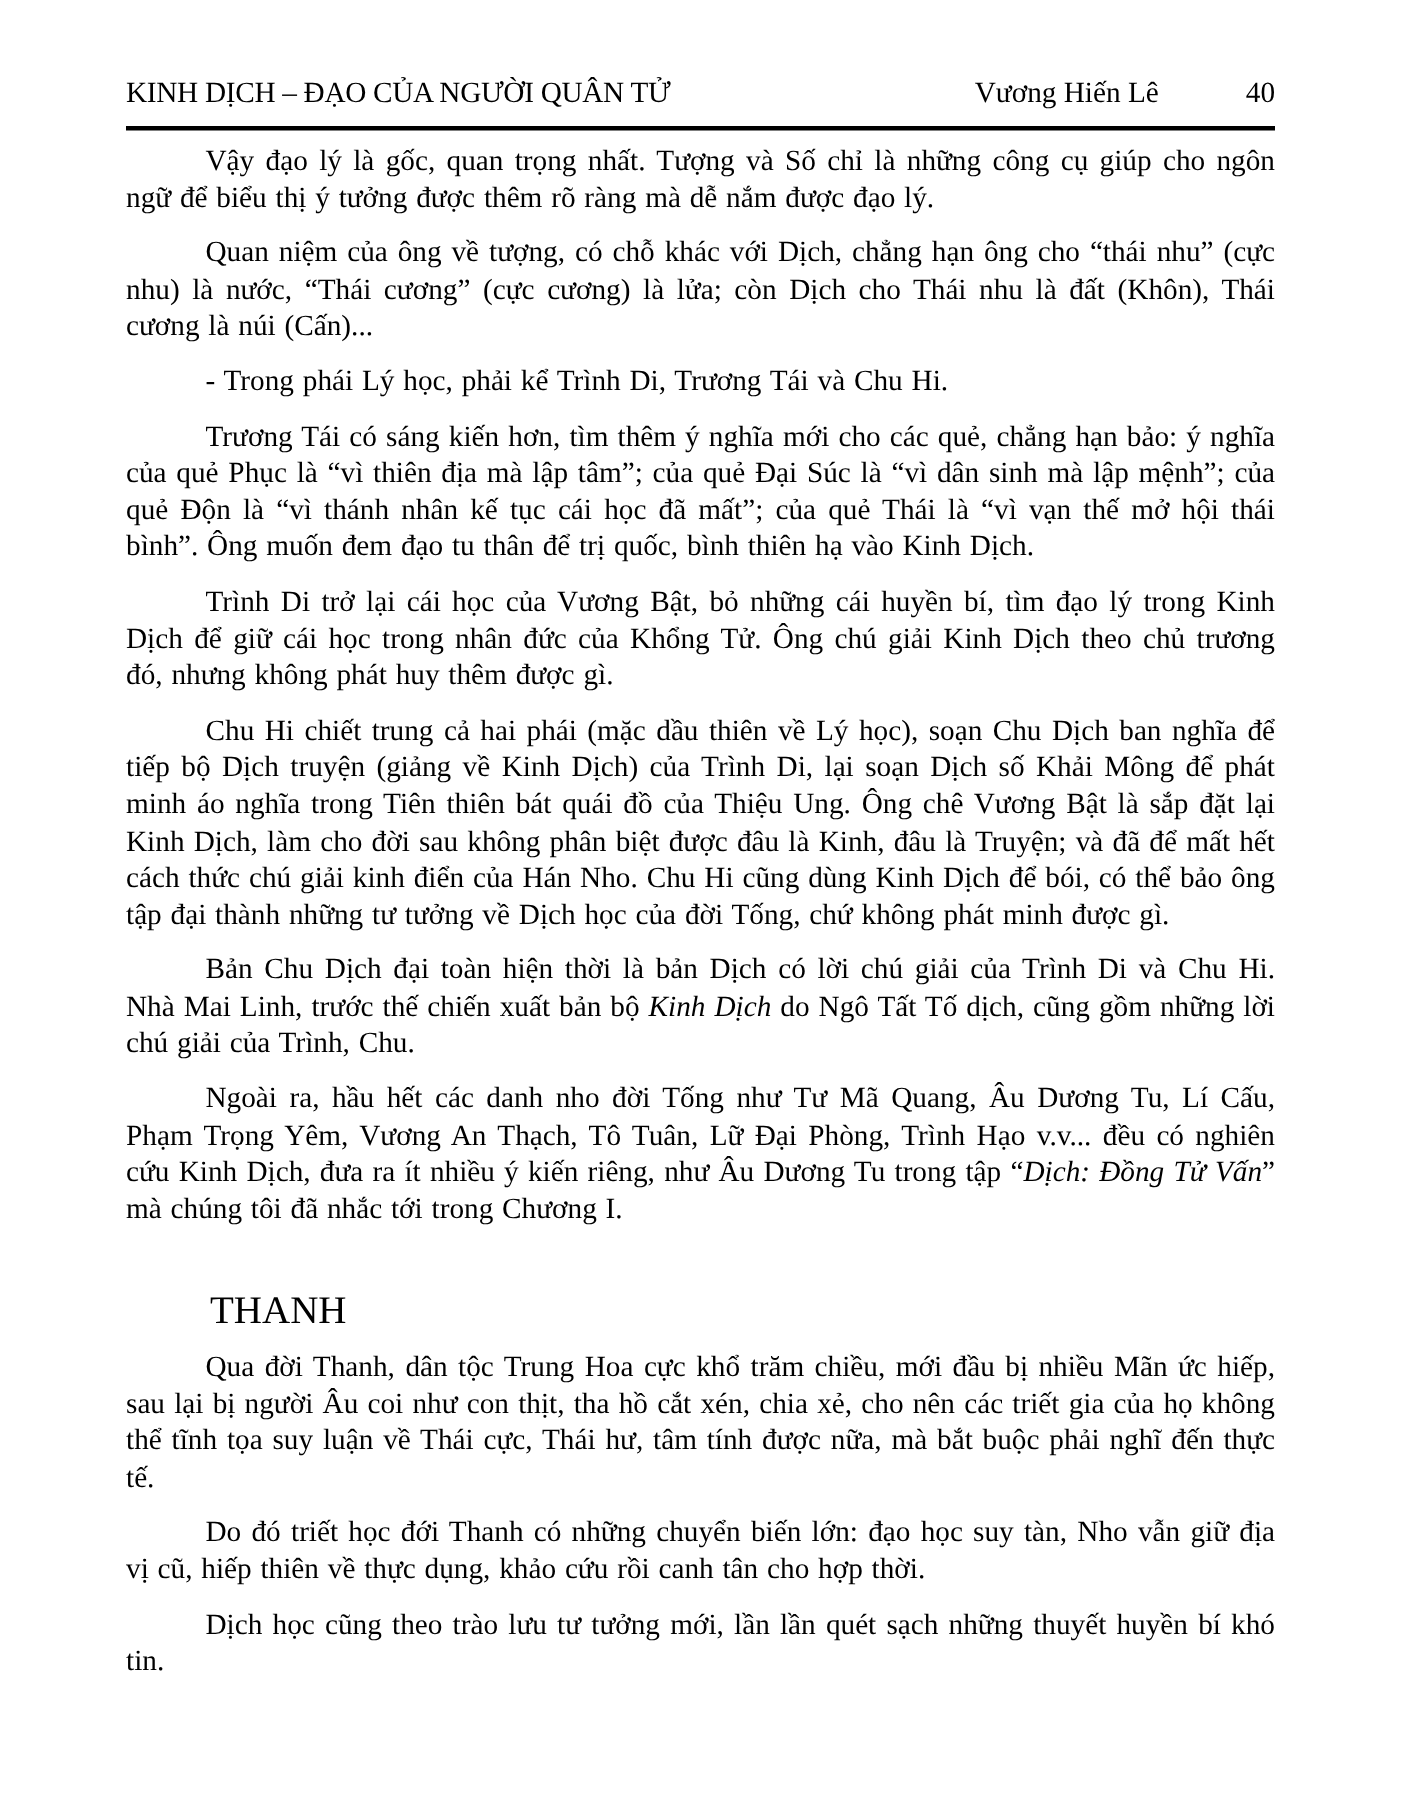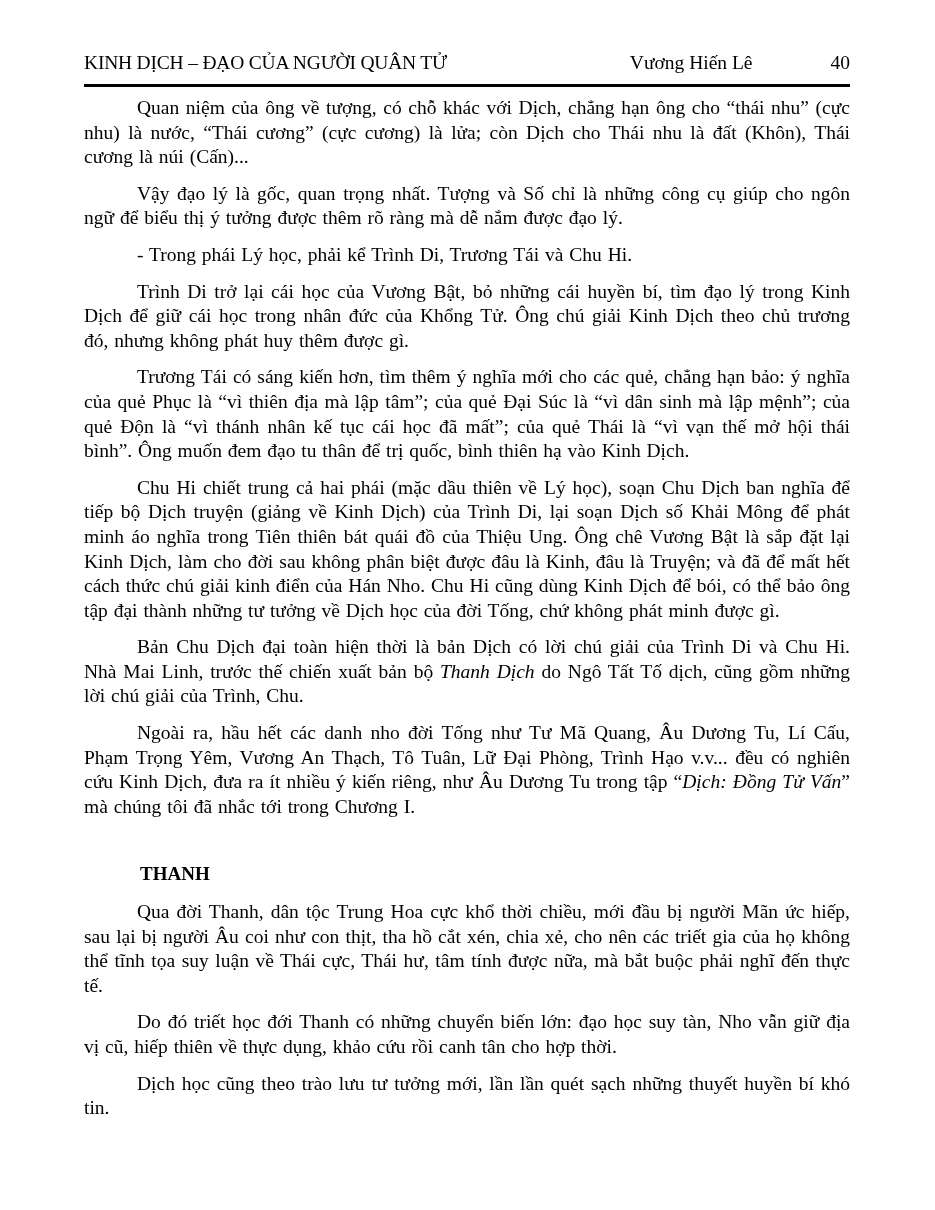--- a/index.html
+++ b/index.html
@@ -20,21 +20,20 @@
     height: 1210px;
     padding: 50px 85px 0 84px;
     background: #ffffff;
   }
   .page-header {
     display: flex;
     align-items: baseline;
     font-size: 19.5px;
     line-height: 25px;
     white-space: nowrap;
-    gap: 20px;
   }
   .header-title {
     flex: 1 1 auto;
     letter-spacing: -0.2px;
   }
   .header-author {
     margin-right: 58px;
   }
   .header-page-number {
     text-align: right;
@@ -53,43 +52,43 @@
     font-size: 19.5px;
     line-height: 24.6px;
     text-align: justify;
     text-indent: 53px;
     word-spacing: 1px;
   }
   .para .italic {
     font-style: italic;
   }
   .section-heading {
-    font-size: 19px;
+    font-size: 26px;
     line-height: 24.6px;
-    font-weight: bold;
+    font-weight: normal;
     margin: 43px 0 13px 56px;
   }
 </style>
 </head>
 <body>
 
 <div class="page">
   <div class="page-header">
     <span class="header-title">KINH DỊCH – ĐẠO CỦA NGƯỜI QUÂN TỬ</span>
     <span class="header-author">Vương Hiến Lê</span>
     <span class="header-page-number">40</span>
   </div>
   <hr class="header-rule">
   <div class="page-body">
+      <p class="para"><span>Vậy đạo lý là gốc, quan trọng nhất. Tượng và Số chỉ là những công cụ giúp cho ngôn ngữ để biểu thị ý tưởng được thêm rõ ràng mà dễ nắm được đạo lý.</span></p>
       <p class="para"><span>Quan niệm của ông về tượng, có chỗ khác với Dịch, chẳng hạn ông cho “thái nhu” (cực nhu) là nước, “Thái cương” (cực cương) là lửa; còn Dịch cho Thái nhu là đất (Khôn), Thái cương là núi (Cấn)...</span></p>
-      <p class="para"><span>Vậy đạo lý là gốc, quan trọng nhất. Tượng và Số chỉ là những công cụ giúp cho ngôn ngữ để biểu thị ý tưởng được thêm rõ ràng mà dễ nắm được đạo lý.</span></p>
       <p class="para"><span>- Trong phái Lý học, phải kể Trình Di, Trương Tái và Chu Hi.</span></p>
+      <p class="para"><span>Trương Tái có sáng kiến hơn, tìm thêm ý nghĩa mới cho các quẻ, chẳng hạn bảo: ý nghĩa của quẻ Phục là “vì thiên địa mà lập tâm”; của quẻ Đại Súc là “vì dân sinh mà lập mệnh”; của quẻ Độn là “vì thánh nhân kế tục cái học đã mất”; của quẻ Thái là “vì vạn thế mở hội thái bình”. Ông muốn đem đạo tu thân để trị quốc, bình thiên hạ vào Kinh Dịch.</span></p>
       <p class="para"><span>Trình Di trở lại cái học của Vương Bật, bỏ những cái huyền bí, tìm đạo lý trong Kinh Dịch để giữ cái học trong nhân đức của Khổng Tử. Ông chú giải Kinh Dịch theo chủ trương đó, nhưng không phát huy thêm được gì.</span></p>
-      <p class="para"><span>Trương Tái có sáng kiến hơn, tìm thêm ý nghĩa mới cho các quẻ, chẳng hạn bảo: ý nghĩa của quẻ Phục là “vì thiên địa mà lập tâm”; của quẻ Đại Súc là “vì dân sinh mà lập mệnh”; của quẻ Độn là “vì thánh nhân kế tục cái học đã mất”; của quẻ Thái là “vì vạn thế mở hội thái bình”. Ông muốn đem đạo tu thân để trị quốc, bình thiên hạ vào Kinh Dịch.</span></p>
       <p class="para"><span>Chu Hi chiết trung cả hai phái (mặc dầu thiên về Lý học), soạn Chu Dịch ban nghĩa để tiếp bộ Dịch truyện (giảng về Kinh Dịch) của Trình Di, lại soạn Dịch số Khải Mông để phát minh áo nghĩa trong Tiên thiên bát quái đồ của Thiệu Ung. Ông chê Vương Bật là sắp đặt lại Kinh Dịch, làm cho đời sau không phân biệt được đâu là Kinh, đâu là Truyện; và đã để mất hết cách thức chú giải kinh điển của Hán Nho. Chu Hi cũng dùng Kinh Dịch để bói, có thể bảo ông tập đại thành những tư tưởng về Dịch học của đời Tống, chứ không phát minh được gì.</span></p>
-      <p class="para"><span>Bản Chu Dịch đại toàn hiện thời là bản Dịch có lời chú giải của Trình Di và Chu Hi. Nhà Mai Linh, trước thế chiến xuất bản bộ </span><span class="italic">Thanh Dịch</span><span> do Ngô Tất Tố dịch, cũng gồm những lời chú giải của Trình, Chu.</span></p>
+      <p class="para"><span>Bản Chu Dịch đại toàn hiện thời là bản Dịch có lời chú giải của Trình Di và Chu Hi. Nhà Mai Linh, trước thế chiến xuất bản bộ </span><span class="italic">Kinh Dịch</span><span> do Ngô Tất Tố dịch, cũng gồm những lời chú giải của Trình, Chu.</span></p>
       <p class="para"><span>Ngoài ra, hầu hết các danh nho đời Tống như Tư Mã Quang, Âu Dương Tu, Lí Cấu, Phạm Trọng Yêm, Vương An Thạch, Tô Tuân, Lữ Đại Phòng, Trình Hạo v.v... đều có nghiên cứu Kinh Dịch, đưa ra ít nhiều ý kiến riêng, như Âu Dương Tu trong tập “</span><span class="italic">Dịch: Đồng Tử Vấn</span><span>”  mà chúng tôi đã nhắc tới trong Chương I.</span></p>
       <h2 class="section-heading">THANH</h2>
-      <p class="para"><span>Qua đời Thanh, dân tộc Trung Hoa cực khổ thời chiều, mới đầu bị người Mãn ức hiếp, sau lại bị người Âu coi như con thịt, tha hồ cắt xén, chia xẻ, cho nên các triết gia của họ không thể tĩnh tọa suy luận về Thái cực, Thái hư, tâm tính được nữa, mà bắt buộc phải nghĩ đến thực tế.</span></p>
+      <p class="para"><span>Qua đời Thanh, dân tộc Trung Hoa cực khổ trăm chiều, mới đầu bị nhiều Mãn ức hiếp, sau lại bị người Âu coi như con thịt, tha hồ cắt xén, chia xẻ, cho nên các triết gia của họ không thể tĩnh tọa suy luận về Thái cực, Thái hư, tâm tính được nữa, mà bắt buộc phải nghĩ đến thực tế.</span></p>
       <p class="para"><span>Do đó triết học đới Thanh có những chuyển biến lớn: đạo học suy tàn, Nho vẫn giữ địa vị cũ, hiếp thiên về thực dụng, khảo cứu rồi canh tân cho hợp thời.</span></p>
       <p class="para"><span>Dịch học cũng theo trào lưu tư tưởng mới, lần lần quét sạch những thuyết huyền bí khó tin.</span></p>
     </div>
 </div>
 
 </body></html>

